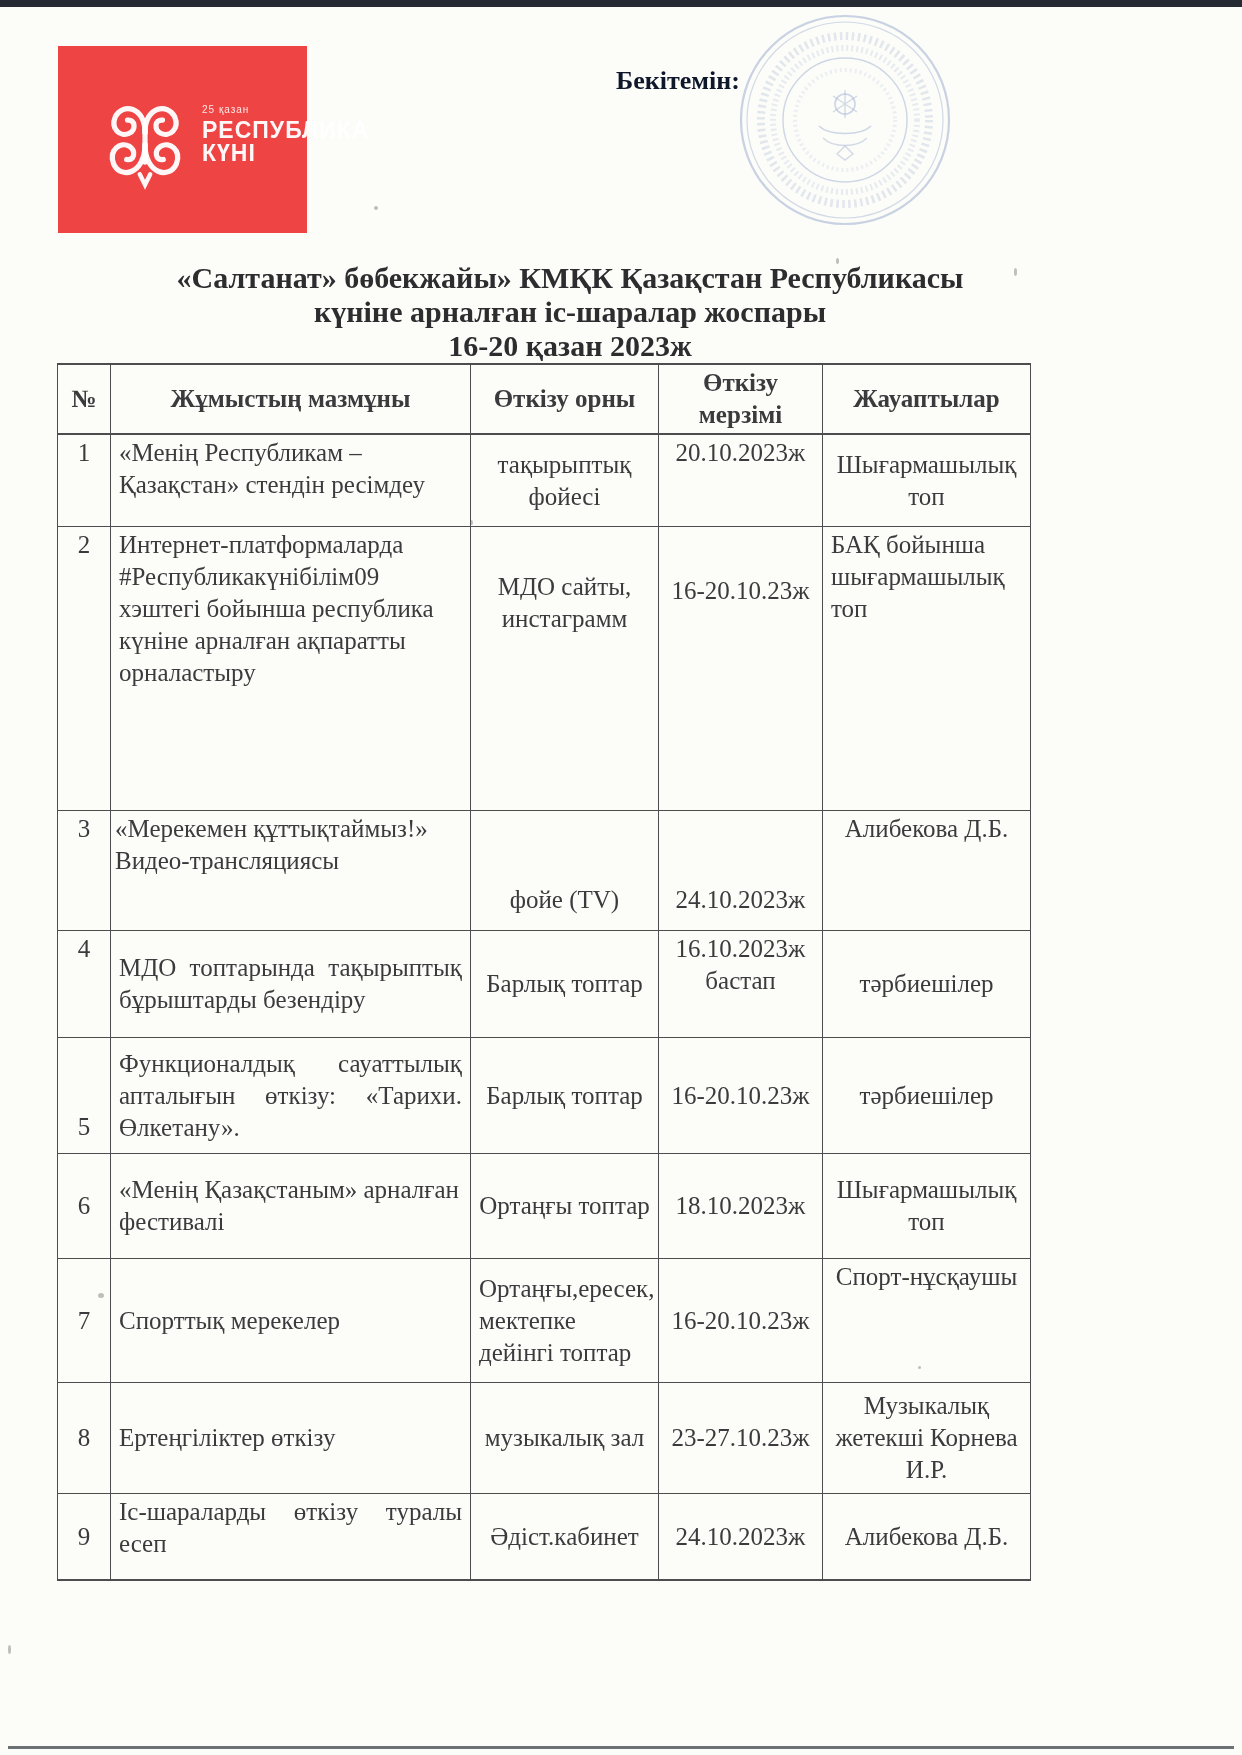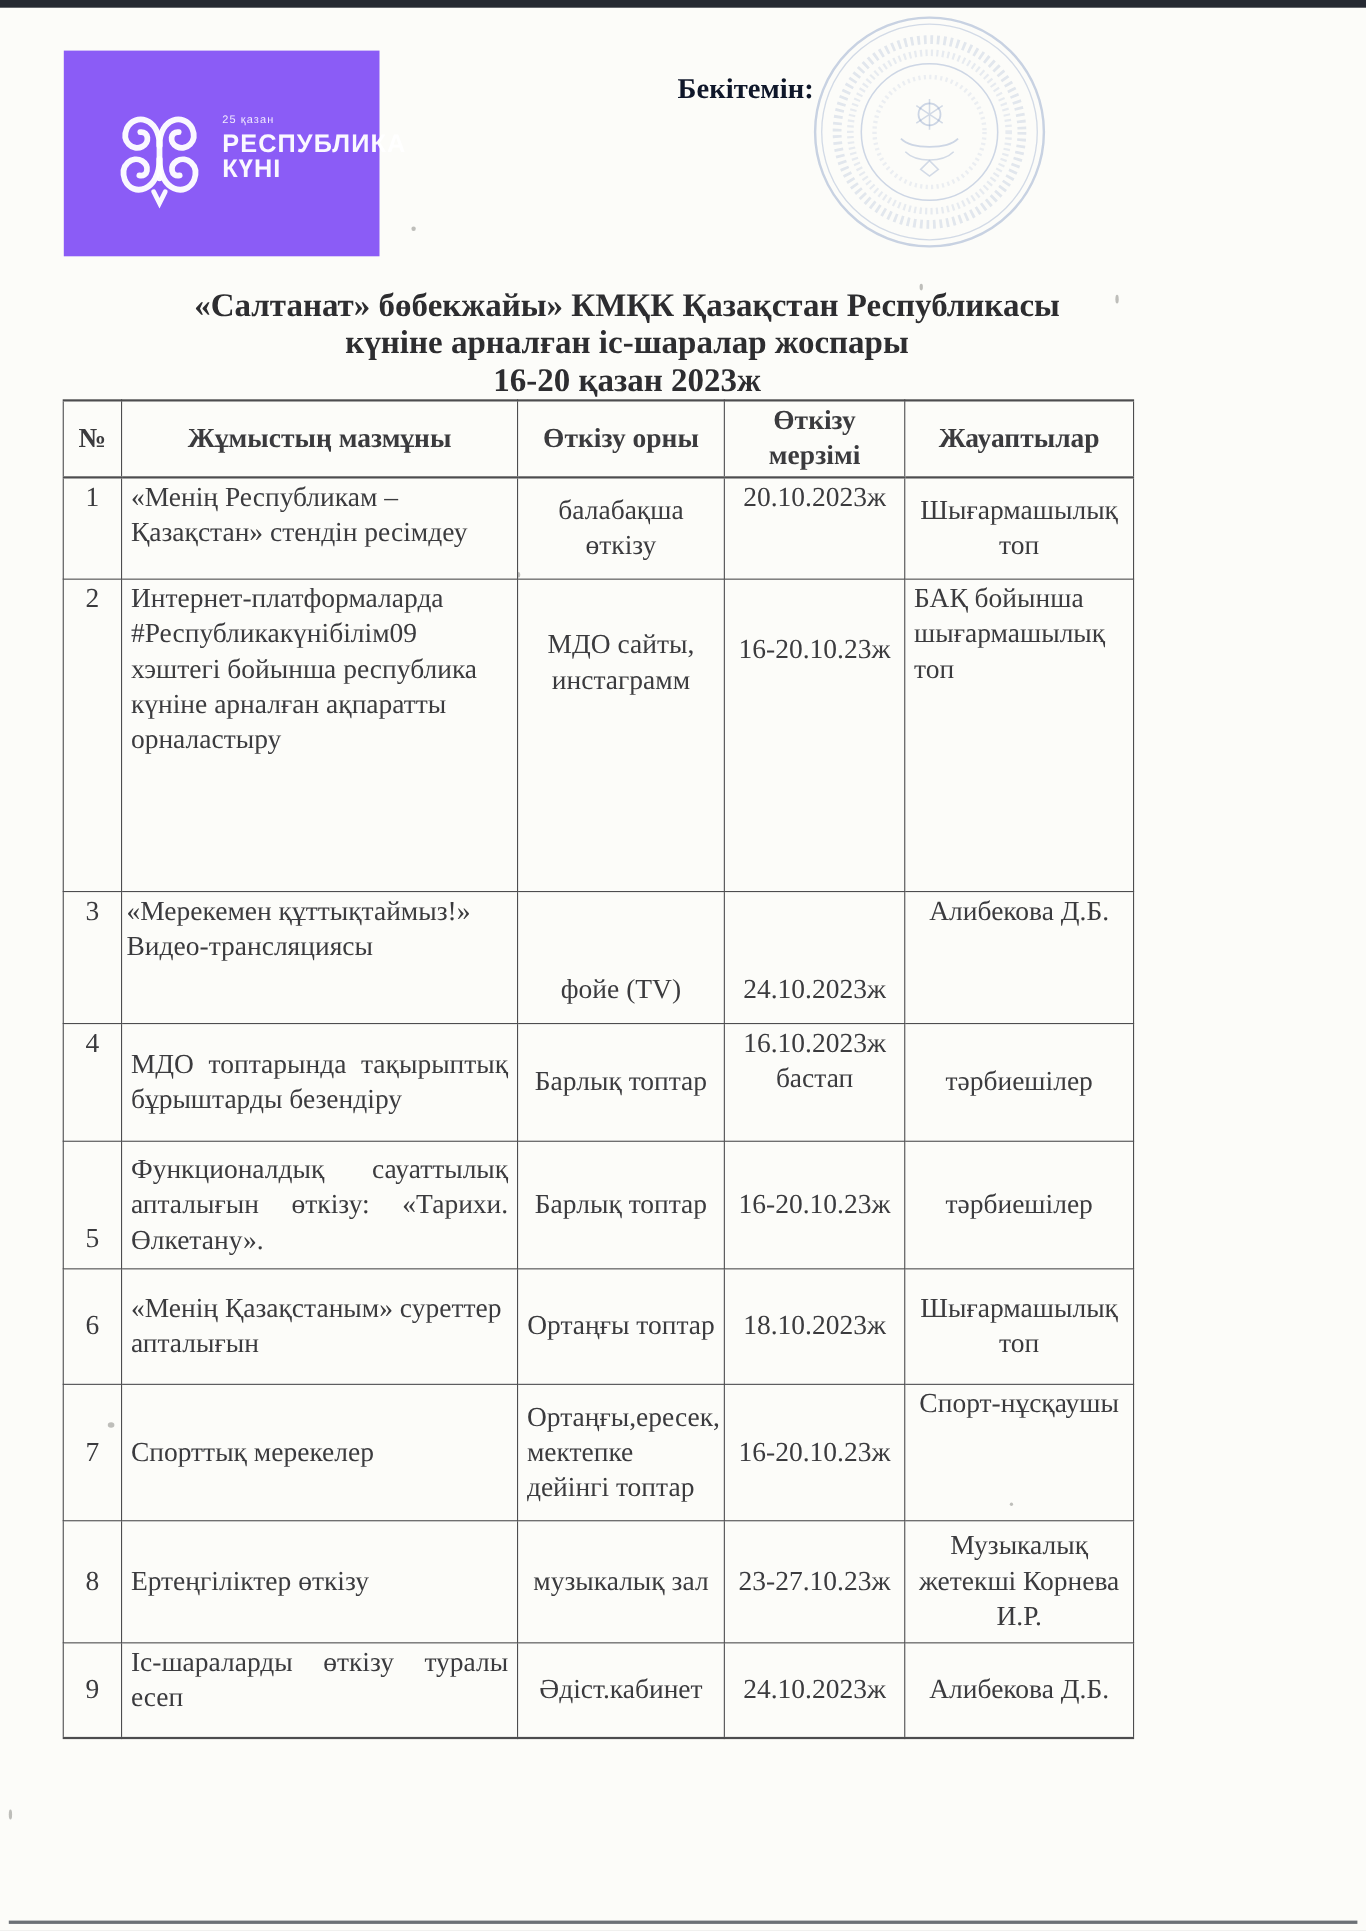--- a/index.html
+++ b/index.html
@@ -6,21 +6,21 @@
   .page{
     position:relative;width:1242px;height:1755px;margin:0 auto;
     background:#fcfcf9;overflow:hidden;
     font-family:"Liberation Serif","DejaVu Serif",serif;color:#3a3a3c;
   }
   .scan-top{position:absolute;top:0;left:0;width:1242px;height:7px;background:#262a32;}
   .scan-bottom{position:absolute;top:1746px;left:8px;width:1226px;height:3px;background:#474d55;opacity:.8;}
   .speck{position:absolute;background:#8a8a86;border-radius:50%;opacity:.55;}
 
   
-  .logo{position:absolute;left:58px;top:46px;width:287px;height:187px;background:#8b5cf6;}
+  .logo{position:absolute;left:58px;top:46px;width:249px;height:187px;background:#ef4444;}
   .logo-orn{position:absolute;left:44px;top:48px;}
   .logo-text{position:absolute;left:144px;top:58px;color:rgba(255,255,255,.96);
     font-family:"Liberation Sans","DejaVu Sans",sans-serif;}
   .logo-date{font-size:10px;letter-spacing:1px;opacity:.9;}
   .logo-main{font-size:23px;font-weight:bold;letter-spacing:1px;line-height:23px;margin-top:4px;}
 
   
   .stamp{position:absolute;left:733px;top:8px;z-index:1;}
 
   
@@ -135,21 +135,21 @@
         <tr>
       <th>№</th>
       <th>Жұмыстың мазмұны</th>
       <th>Өткізу орны</th>
       <th>Өткізу мерзімі</th>
       <th>Жауаптылар</th>
     </tr>
     <tr class="r1">
       <td class="c-num">1</td>
       <td class="c-content">«Менің Республикам – Қазақстан» стендін ресімдеу</td>
-      <td class="c-place">балабақша өткізу</td>
+      <td class="c-place">тақырыптық фойесі</td>
       <td class="c-date">20.10.2023ж</td>
       <td class="c-resp">Шығармашылық топ</td>
     </tr>
     <tr class="r2">
       <td class="c-num">2</td>
       <td class="c-content">Интернет-платформаларда #Республикакүнібілім09 хэштегі бойынша республика күніне арналған ақпаратты орналастыру</td>
       <td class="c-place">МДО сайты, инстаграмм</td>
       <td class="c-date">16-20.10.23ж</td>
       <td class="c-resp">БАҚ бойынша шығармашылық топ</td>
     </tr>
@@ -169,21 +169,21 @@
     </tr>
     <tr class="r5">
       <td class="c-num">5</td>
       <td class="c-content">Функционалдық сауаттылық апталығын өткізу: «Тарихи. Өлкетану».</td>
       <td class="c-place">Барлық топтар</td>
       <td class="c-date">16-20.10.23ж</td>
       <td class="c-resp">тәрбиешілер</td>
     </tr>
     <tr class="r6">
       <td class="c-num">6</td>
-      <td class="c-content">«Менің Қазақстаным» суреттер апталығын</td>
+      <td class="c-content">«Менің Қазақстаным» арналған фестивалі</td>
       <td class="c-place">Ортаңғы топтар</td>
       <td class="c-date">18.10.2023ж</td>
       <td class="c-resp">Шығармашылық топ</td>
     </tr>
     <tr class="r7">
       <td class="c-num">7</td>
       <td class="c-content">Спорттық мерекелер</td>
       <td class="c-place">Ортаңғы,ересек, мектепке дейінгі топтар</td>
       <td class="c-date">16-20.10.23ж</td>
       <td class="c-resp">Спорт-нұсқаушы</td>

